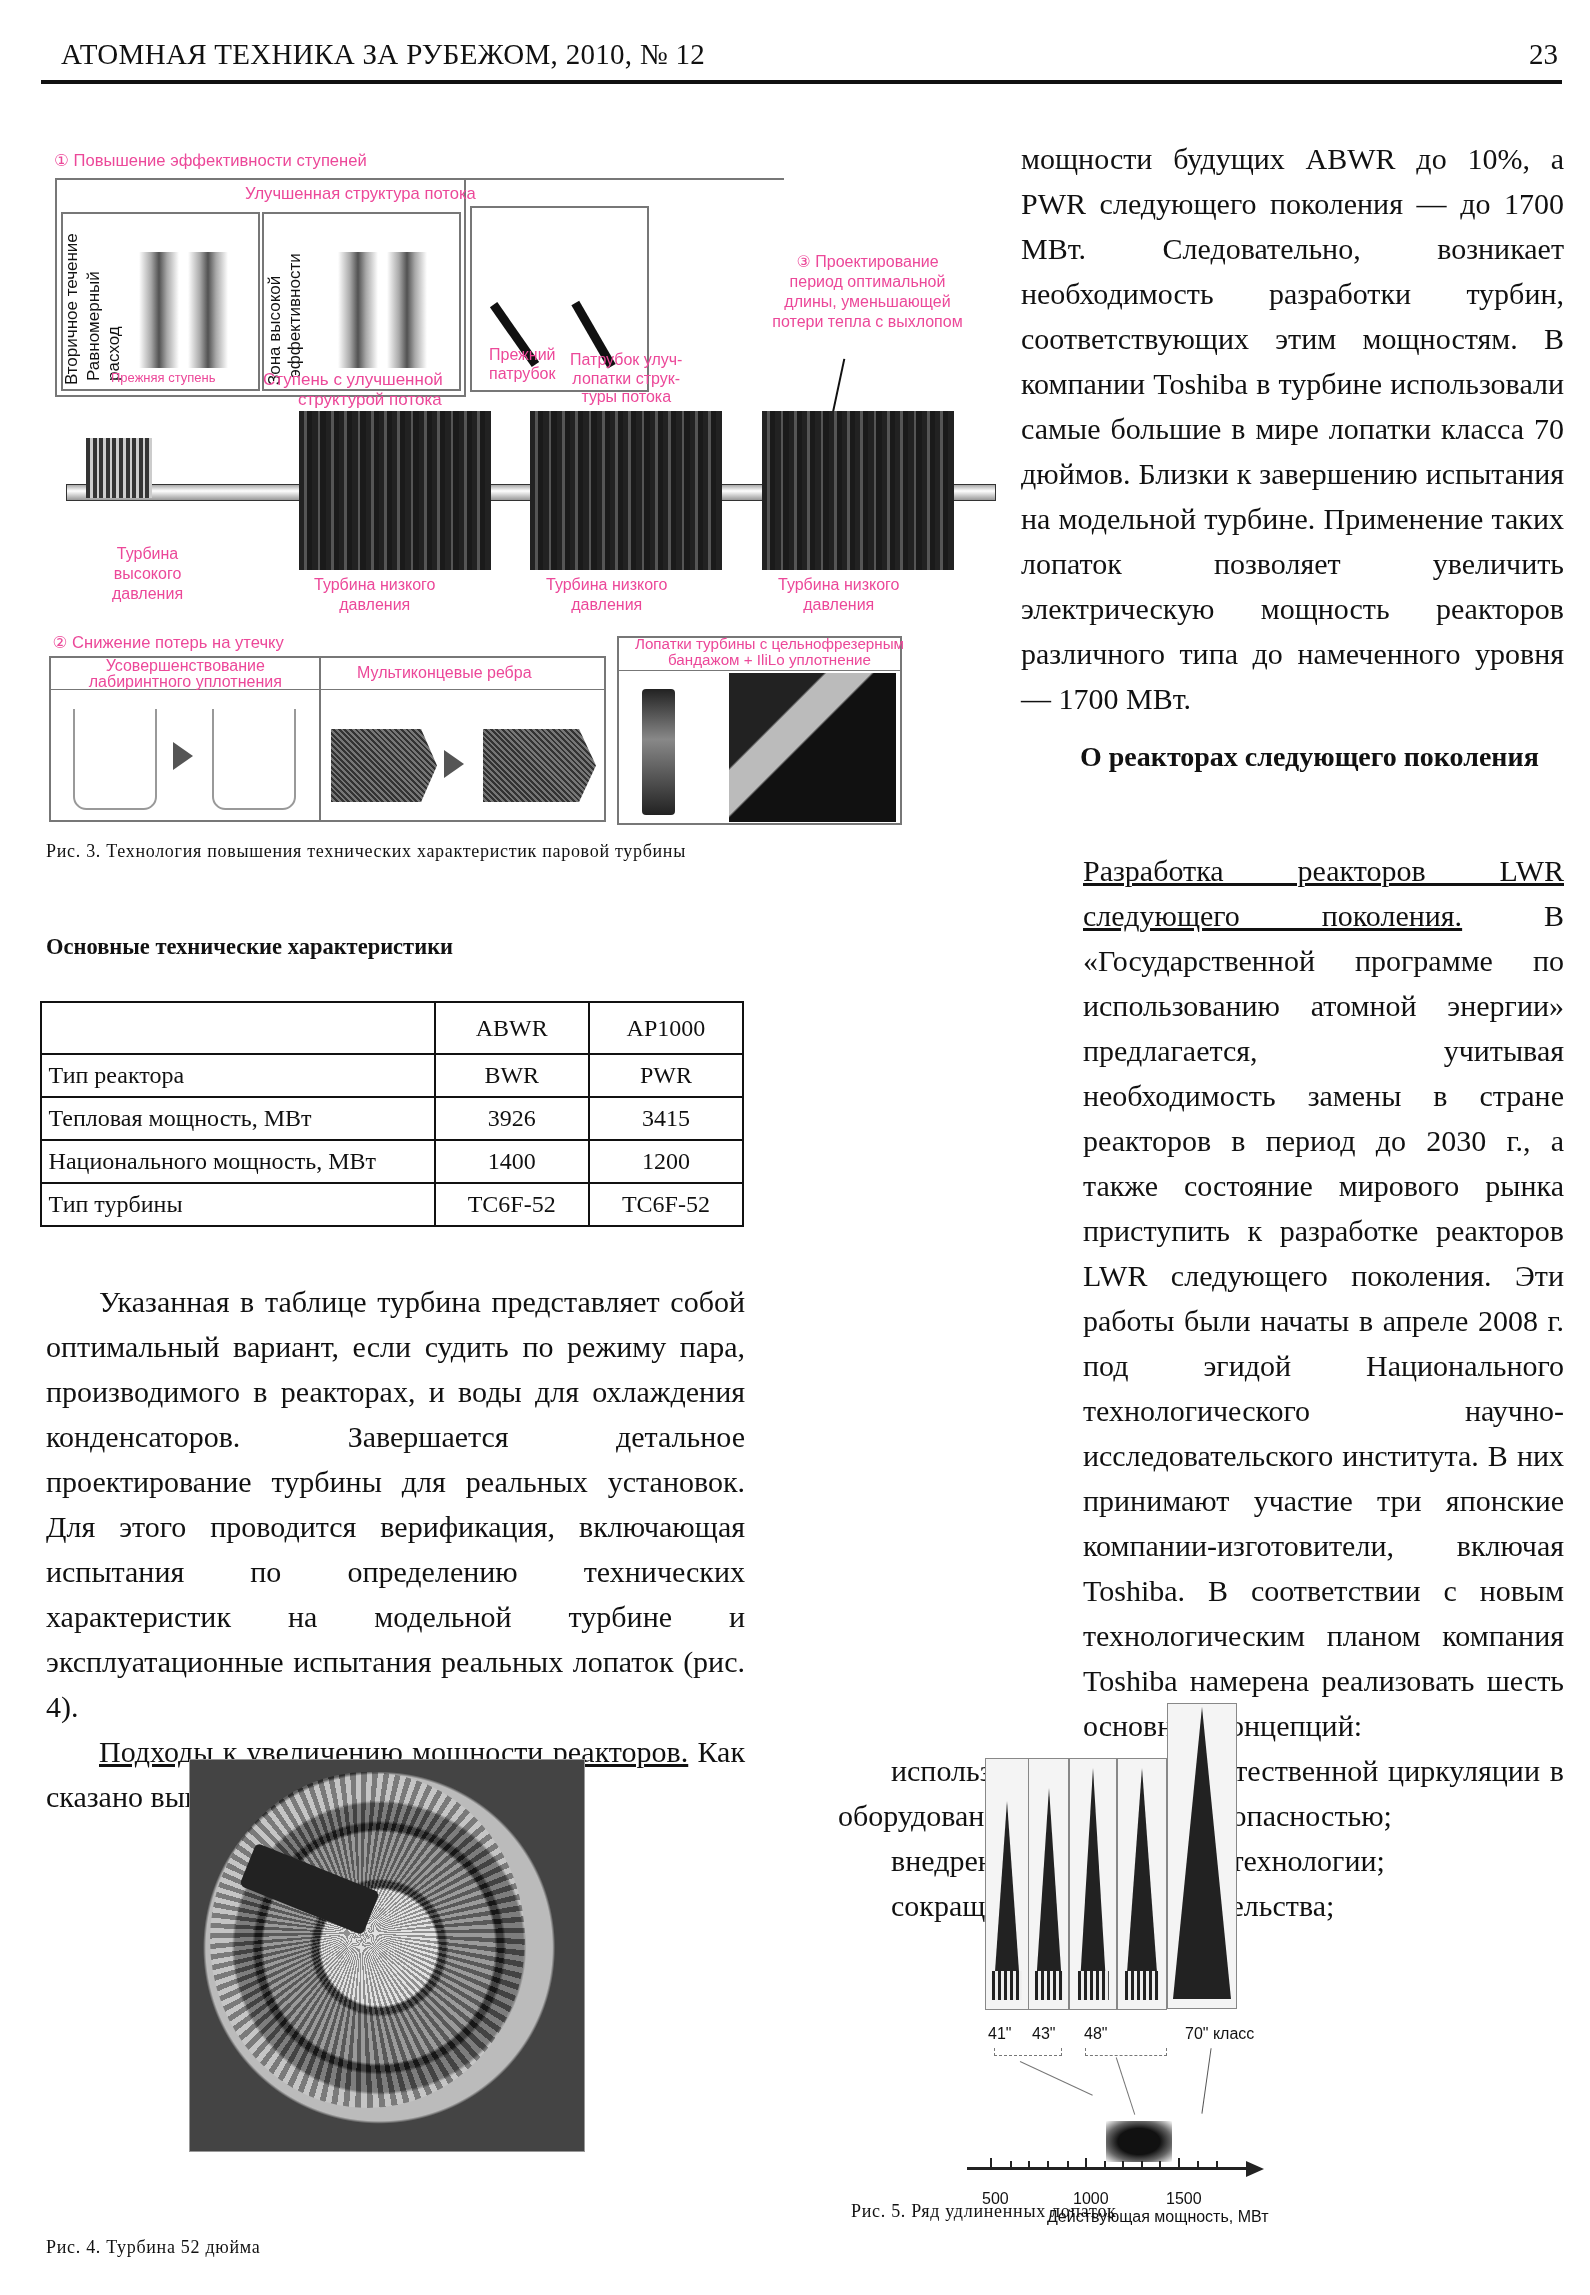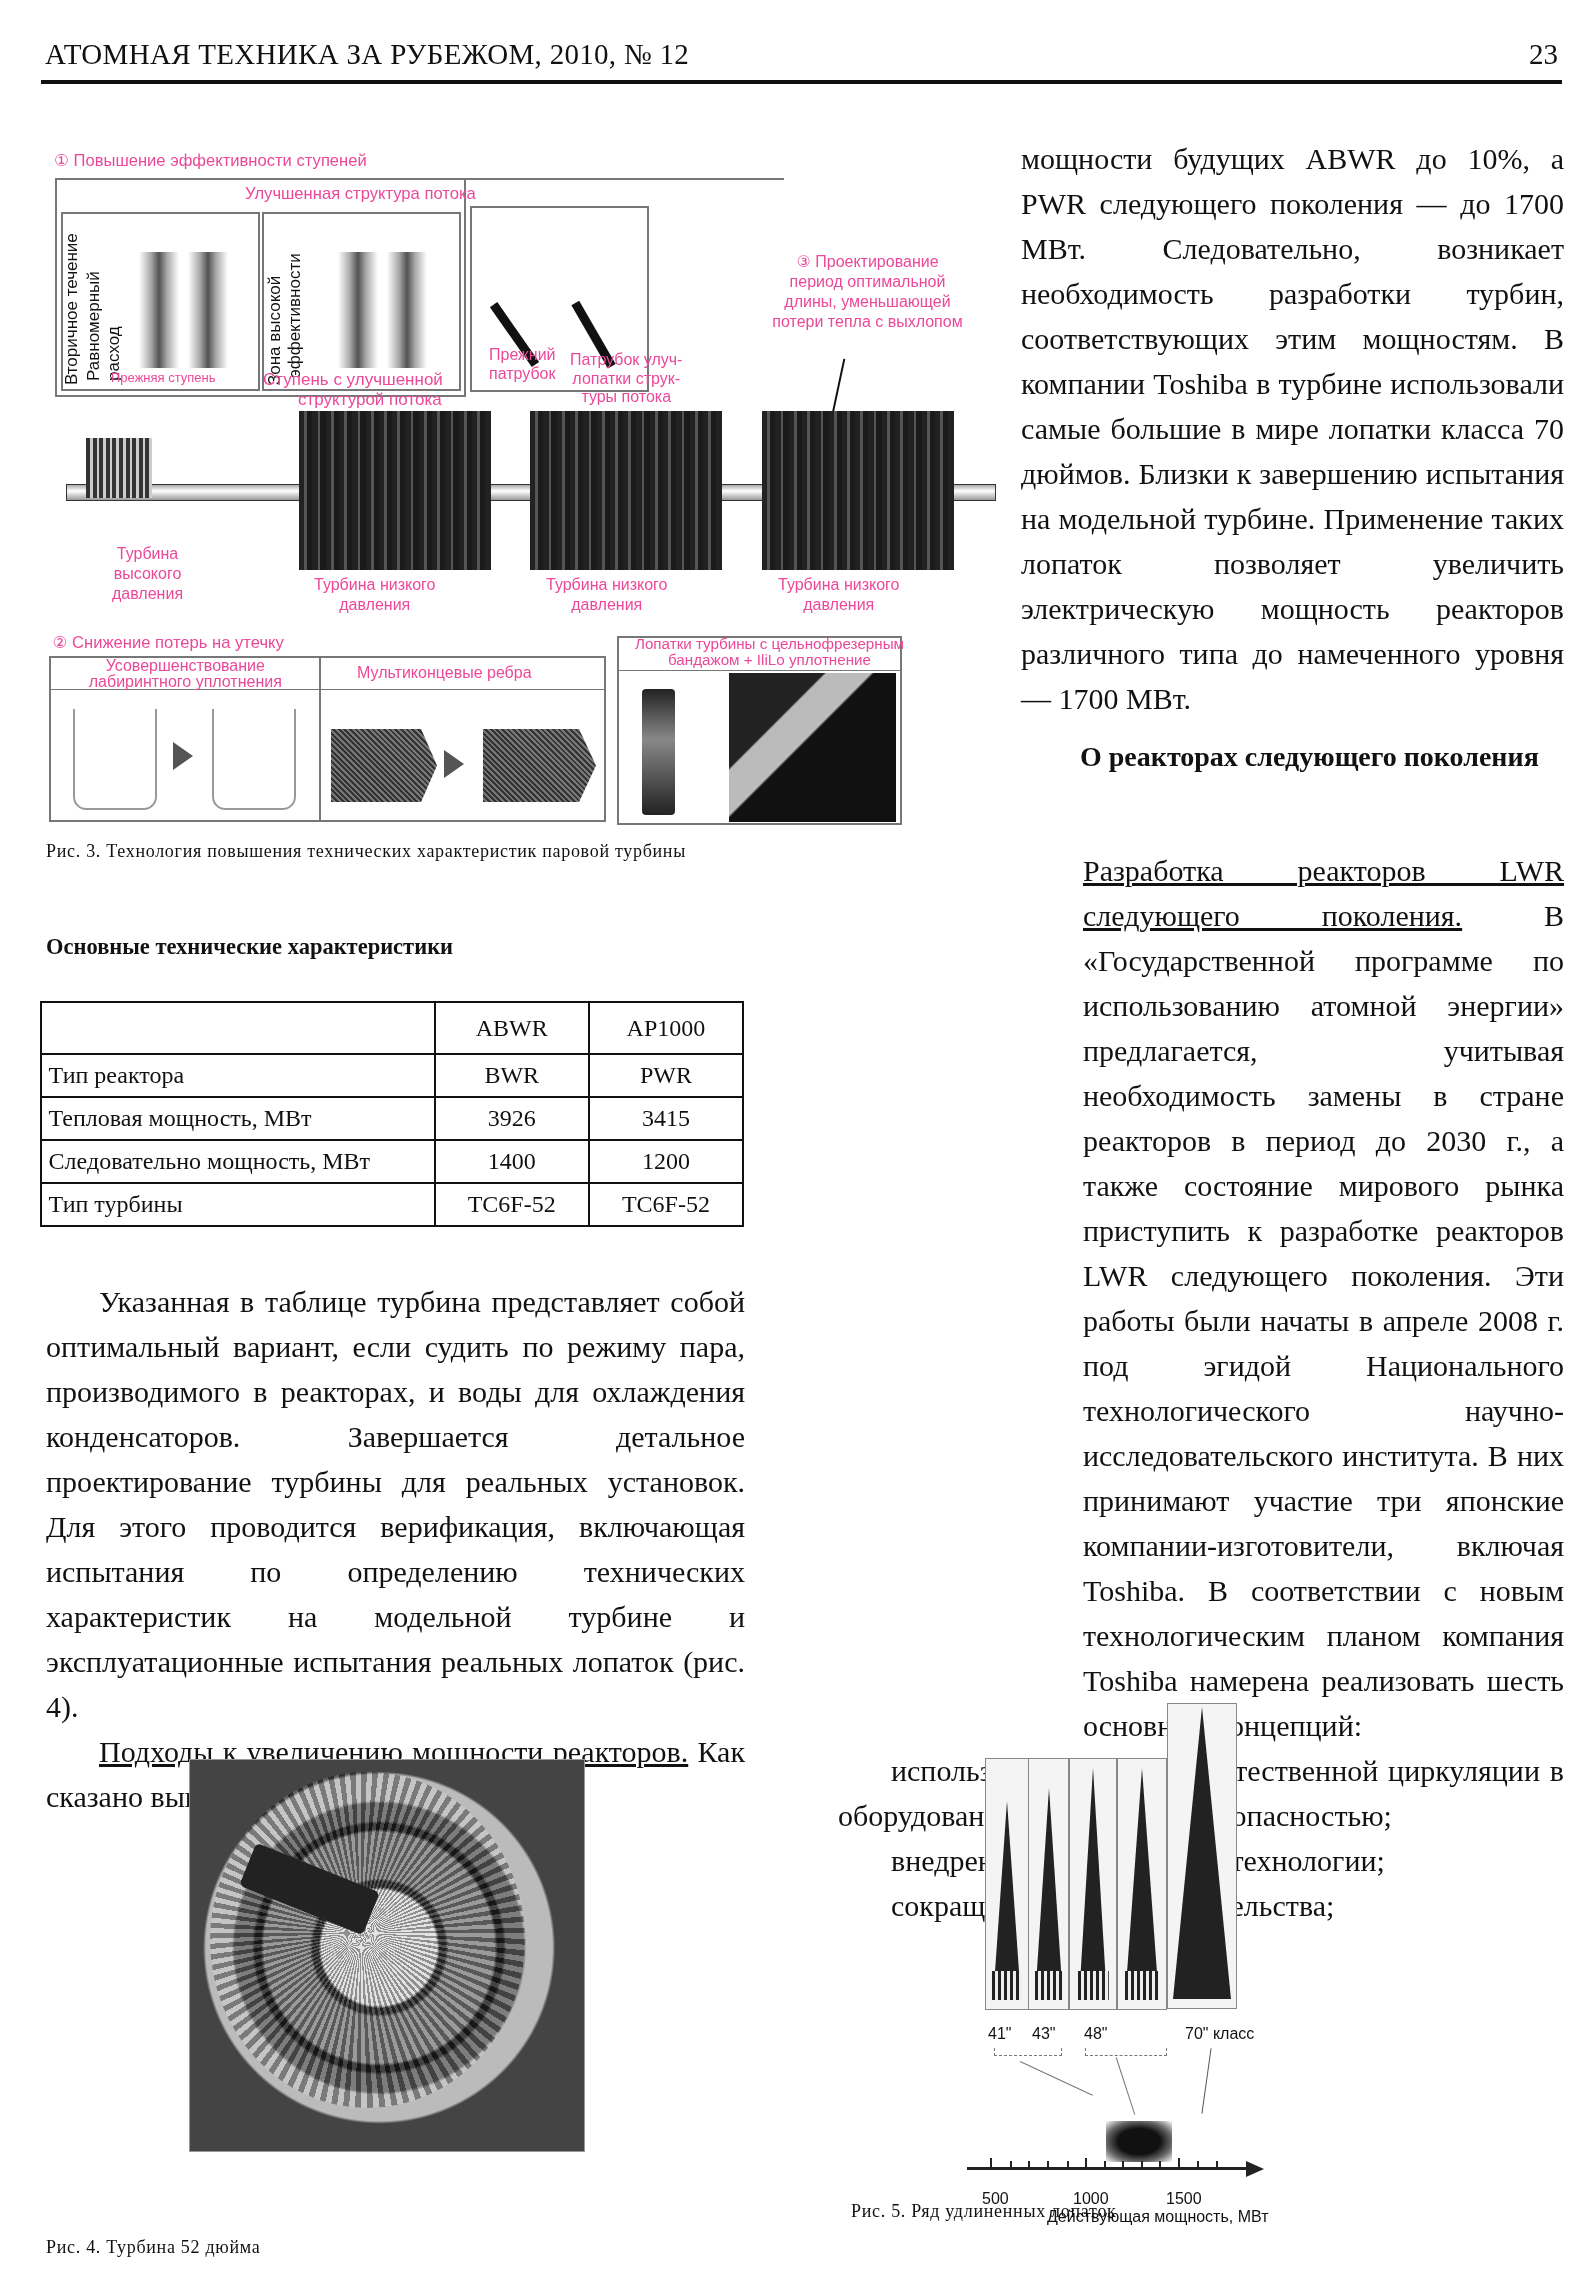--- a/index.html
+++ b/index.html
@@ -1,18 +1,18 @@
 <!DOCTYPE html>
 <html style="font-size:10.6px"><head>
 <meta charset="utf-8">
 <style>
   html, body { margin: 0; padding: 0; background: #ffffff; }
   body { width: 1590px; height: 2295px; position: relative; overflow: hidden; color: #111; font-family: "Liberation Serif", "DejaVu Serif", serif; }
   .abs { position: absolute; }
-  .running-head { left: 45px; top: 38px; font-size: 29px; letter-spacing: 0.3px; }
+  .running-head { left: 61px; top: 38px; font-size: 29px; letter-spacing: 0.3px; }
   .page-num { right: 32px; top: 38px; font-size: 29px; }
   .head-rule { left: 41px; top: 80px; width: 1521px; height: 4px; background: #111; }
 
   
   .fig3 { left: 46px; top: 146px; width: 948px; height: 676px; }
   .sans { font-family: "Liberation Sans", "DejaVu Sans", sans-serif; }
   .fig-label { font-size: 16px; color: #ec4899; }
   .box { position: absolute; border: 2px solid #777; box-sizing: border-box; }
   .dark-block { position: absolute; background: repeating-linear-gradient(90deg,#222 0 5.3px,#555 5.3px 8px,#1a1a1a 8px 13.3px); }
   .stage { position: absolute; background: linear-gradient(90deg,#fff 0%, #999 30%, #333 50%, #999 70%, #fff 100%); opacity: .85; }
@@ -168,21 +168,21 @@
     <td>Тип реактора</td>
     <td class="c">BWR</td>
     <td class="c">PWR</td>
   </tr>
   <tr>
     <td>Тепловая мощность, МВт</td>
     <td class="c">3926</td>
     <td class="c">3415</td>
   </tr>
   <tr>
-    <td>Следовательно мощность, МВт</td>
+    <td>Национального мощность, МВт</td>
     <td class="c">1400</td>
     <td class="c">1200</td>
   </tr>
   <tr>
     <td>Тип турбины</td>
     <td class="c">TC6F-52</td>
     <td class="c">TC6F-52</td>
   </tr>
 </tbody>
   </table>

